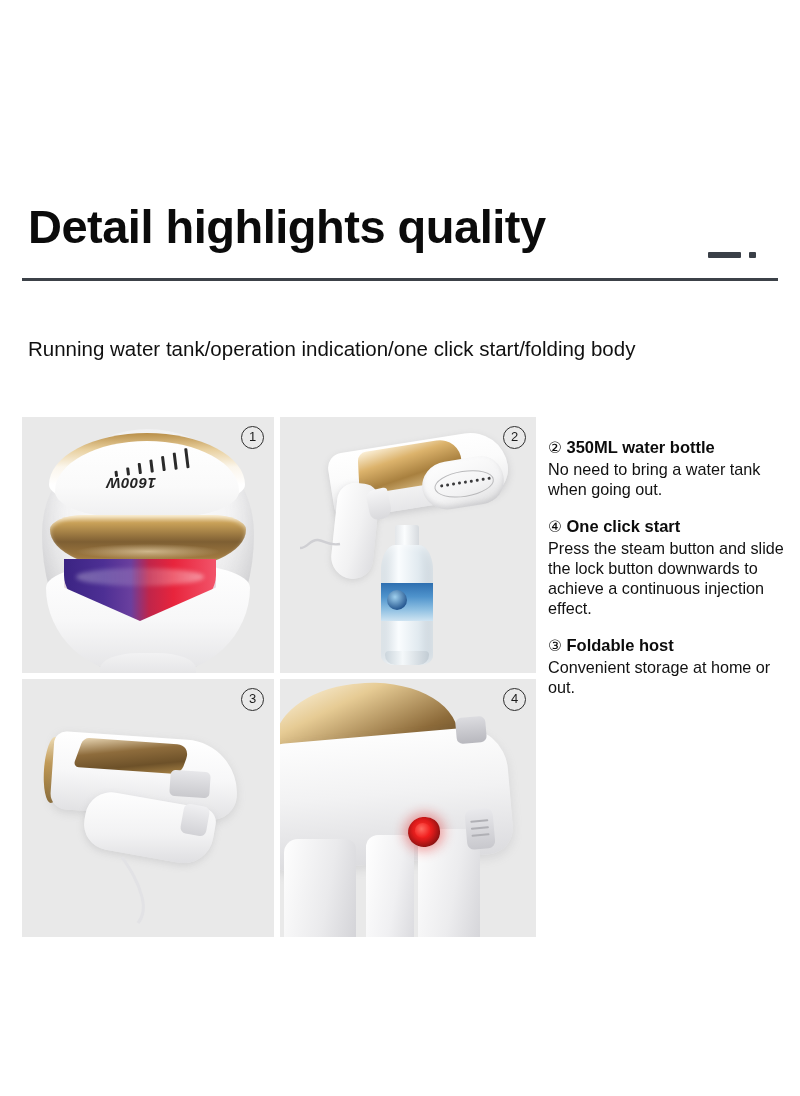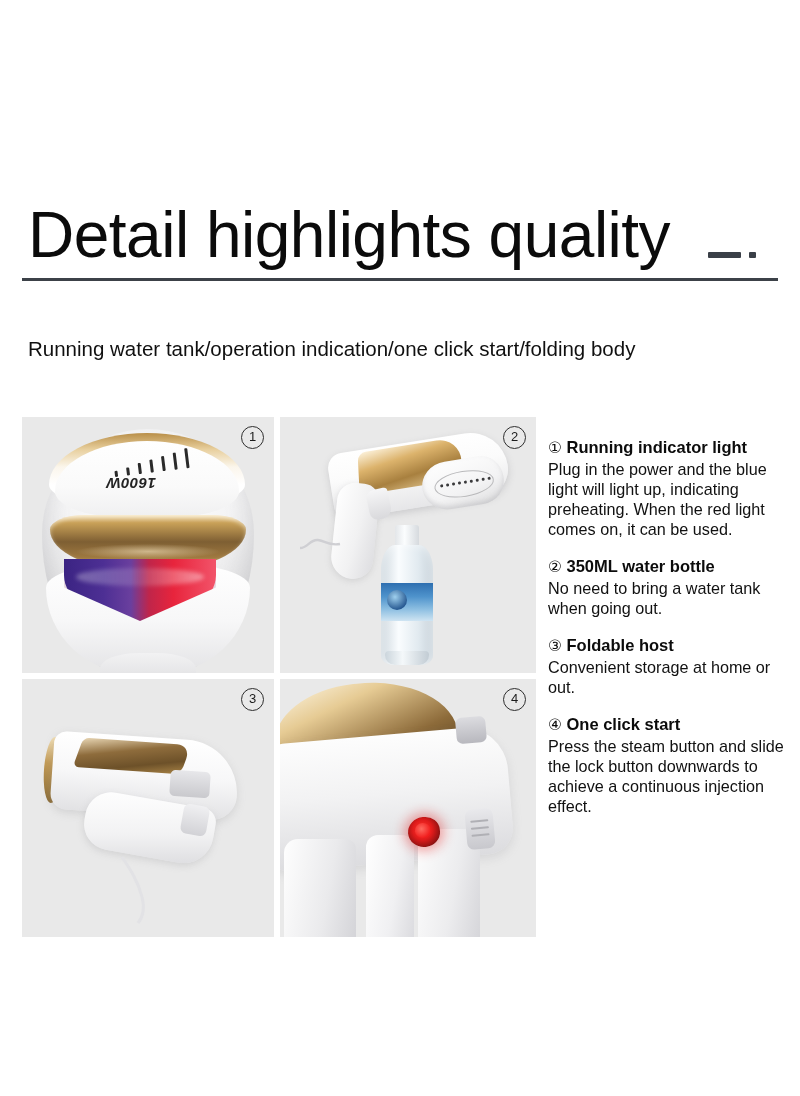--- a/index.html
+++ b/index.html
@@ -14,22 +14,22 @@
     font-family: "Liberation Sans", "DejaVu Sans", sans-serif;
     color: #111111;
     overflow: hidden;
   }
 
   
   .page-title {
     position: absolute;
     left: 28px;
     top: 203px;
-    font-size: 64px;
-    font-weight: normal;
+    font-size: 47px;
+    font-weight: bold;
     letter-spacing: -0.5px;
     color: #0b0b0b;
     line-height: 1.0;
     white-space: nowrap;
   }
   .title-mark {
     position: absolute;
     left: 708px;
     top: 251px;
     width: 52px;
@@ -655,45 +655,38 @@
         <i style="top: 25px;"></i>
       </div>
     <div class="p4-steambtn"></div>
     <div class="panel-badge">4</div>
   </div>
 
 </div>
 
 <div class="features">
 
-  <div class="feature">
-    <p class="feature-heading">
-      <span class="num">①</span>
-      <span>Running indicator light</span>
-    </p>
-    <p class="feature-body">Plug in the power and the blue light will light up, indicating preheating. When the red light comes on, it can be used.</p>
-  </div>
 
   <div class="feature">
     <p class="feature-heading">
       <span class="num">②</span>
       <span>350ML water bottle</span>
     </p>
     <p class="feature-body">No need to bring a water tank when going out.</p>
   </div>
 
   <div class="feature">
     <p class="feature-heading">
+      <span class="num">④</span>
+      <span>One click start</span>
+    </p>
+    <p class="feature-body">Press the steam button and slide the lock button downwards to achieve a continuous injection effect.</p>
+  </div>
+
+  <div class="feature">
+    <p class="feature-heading">
       <span class="num">③</span>
       <span>Foldable host</span>
     </p>
     <p class="feature-body">Convenient storage at home or out.</p>
   </div>
 
-  <div class="feature">
-    <p class="feature-heading">
-      <span class="num">④</span>
-      <span>One click start</span>
-    </p>
-    <p class="feature-body">Press the steam button and slide the lock button downwards to achieve a continuous injection effect.</p>
-  </div>
-
 </div>
 
 </body></html>

